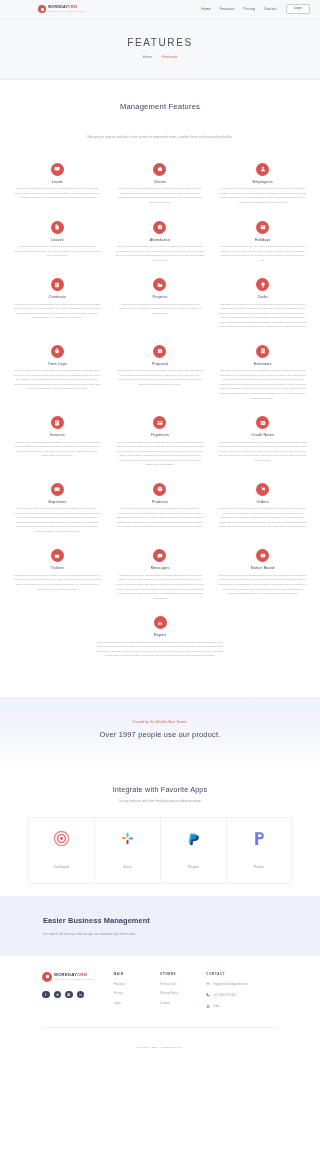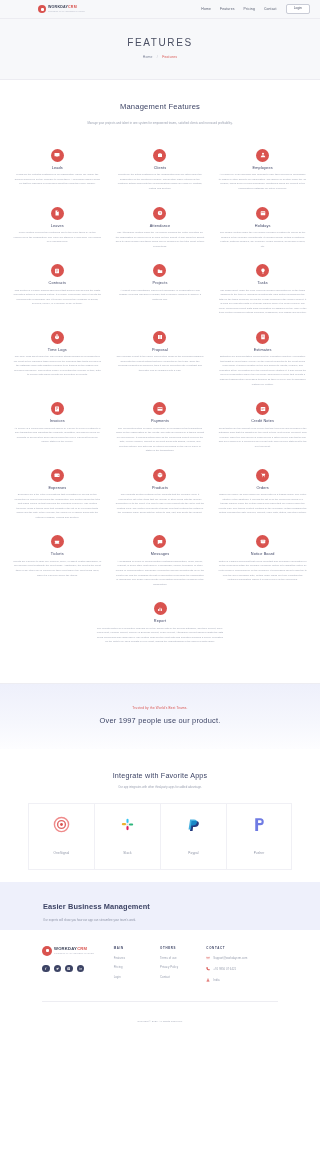--- a/index.html
+++ b/index.html
@@ -64,21 +64,21 @@
     color: #4a4f63; margin-bottom: 7px;
   }
   .crumb { font-size: 3.4px; color: #7a8096; letter-spacing: .2px; }
   .crumb .sep { margin: 0 3px; color: #b9bcc9; }
   .crumb .cur { color: #d9534f; }
 
   
   .sec-head { text-align: center; padding: 22px 38px 4px; }
   .sec-head h2 {
     font-size: 7.6px; font-weight: normal; color: #3d4465;
-    letter-spacing: .2px; margin-bottom: 10px;
+    letter-spacing: .2px; margin-bottom: 24px;
   }
   .sec-head p {
     font-size: 2.8px; color: #9aa0b0; line-height: 1.75;
     letter-spacing: .05px;
   }
 
   
   .features { padding: 12px 6px 16px; }
   .frow { display: flex; }
   .fcard {
@@ -130,21 +130,21 @@
   .app {
     width: 25%; padding: 12px 2px 11px; text-align: center;
     border: 1px solid #f0f0f5; border-right: none;
   }
   .app:last-child { border-right: 1px solid #f0f0f5; }
   .app-ico { height: 17px; display:flex; align-items:center; justify-content:center; margin-bottom: 7px; }
   .app-ico svg { display:block; }
   .app span { font-size: 3.1px; color: #8d93a5; letter-spacing: .15px; }
 
   
-  .cta { background: #eef0fb; padding: 20px 0 8px 43px; }
+  .cta { background: #eef0fb; padding: 20px 0 20px 43px; }
   .cta h2 {
     font-size: 7.4px; font-weight: bold; color: #3d4465;
     letter-spacing: .1px; margin-bottom: 7px;
   }
   .cta p { font-size: 2.8px; color: #8d93a5; letter-spacing: .05px; }
 
   
   .footer { background: #fff; padding: 16px 20px 0; }
   .fgrid { display: flex; gap: 0; padding: 0 22px; }
   .fcol-brand { width: 34%; }

